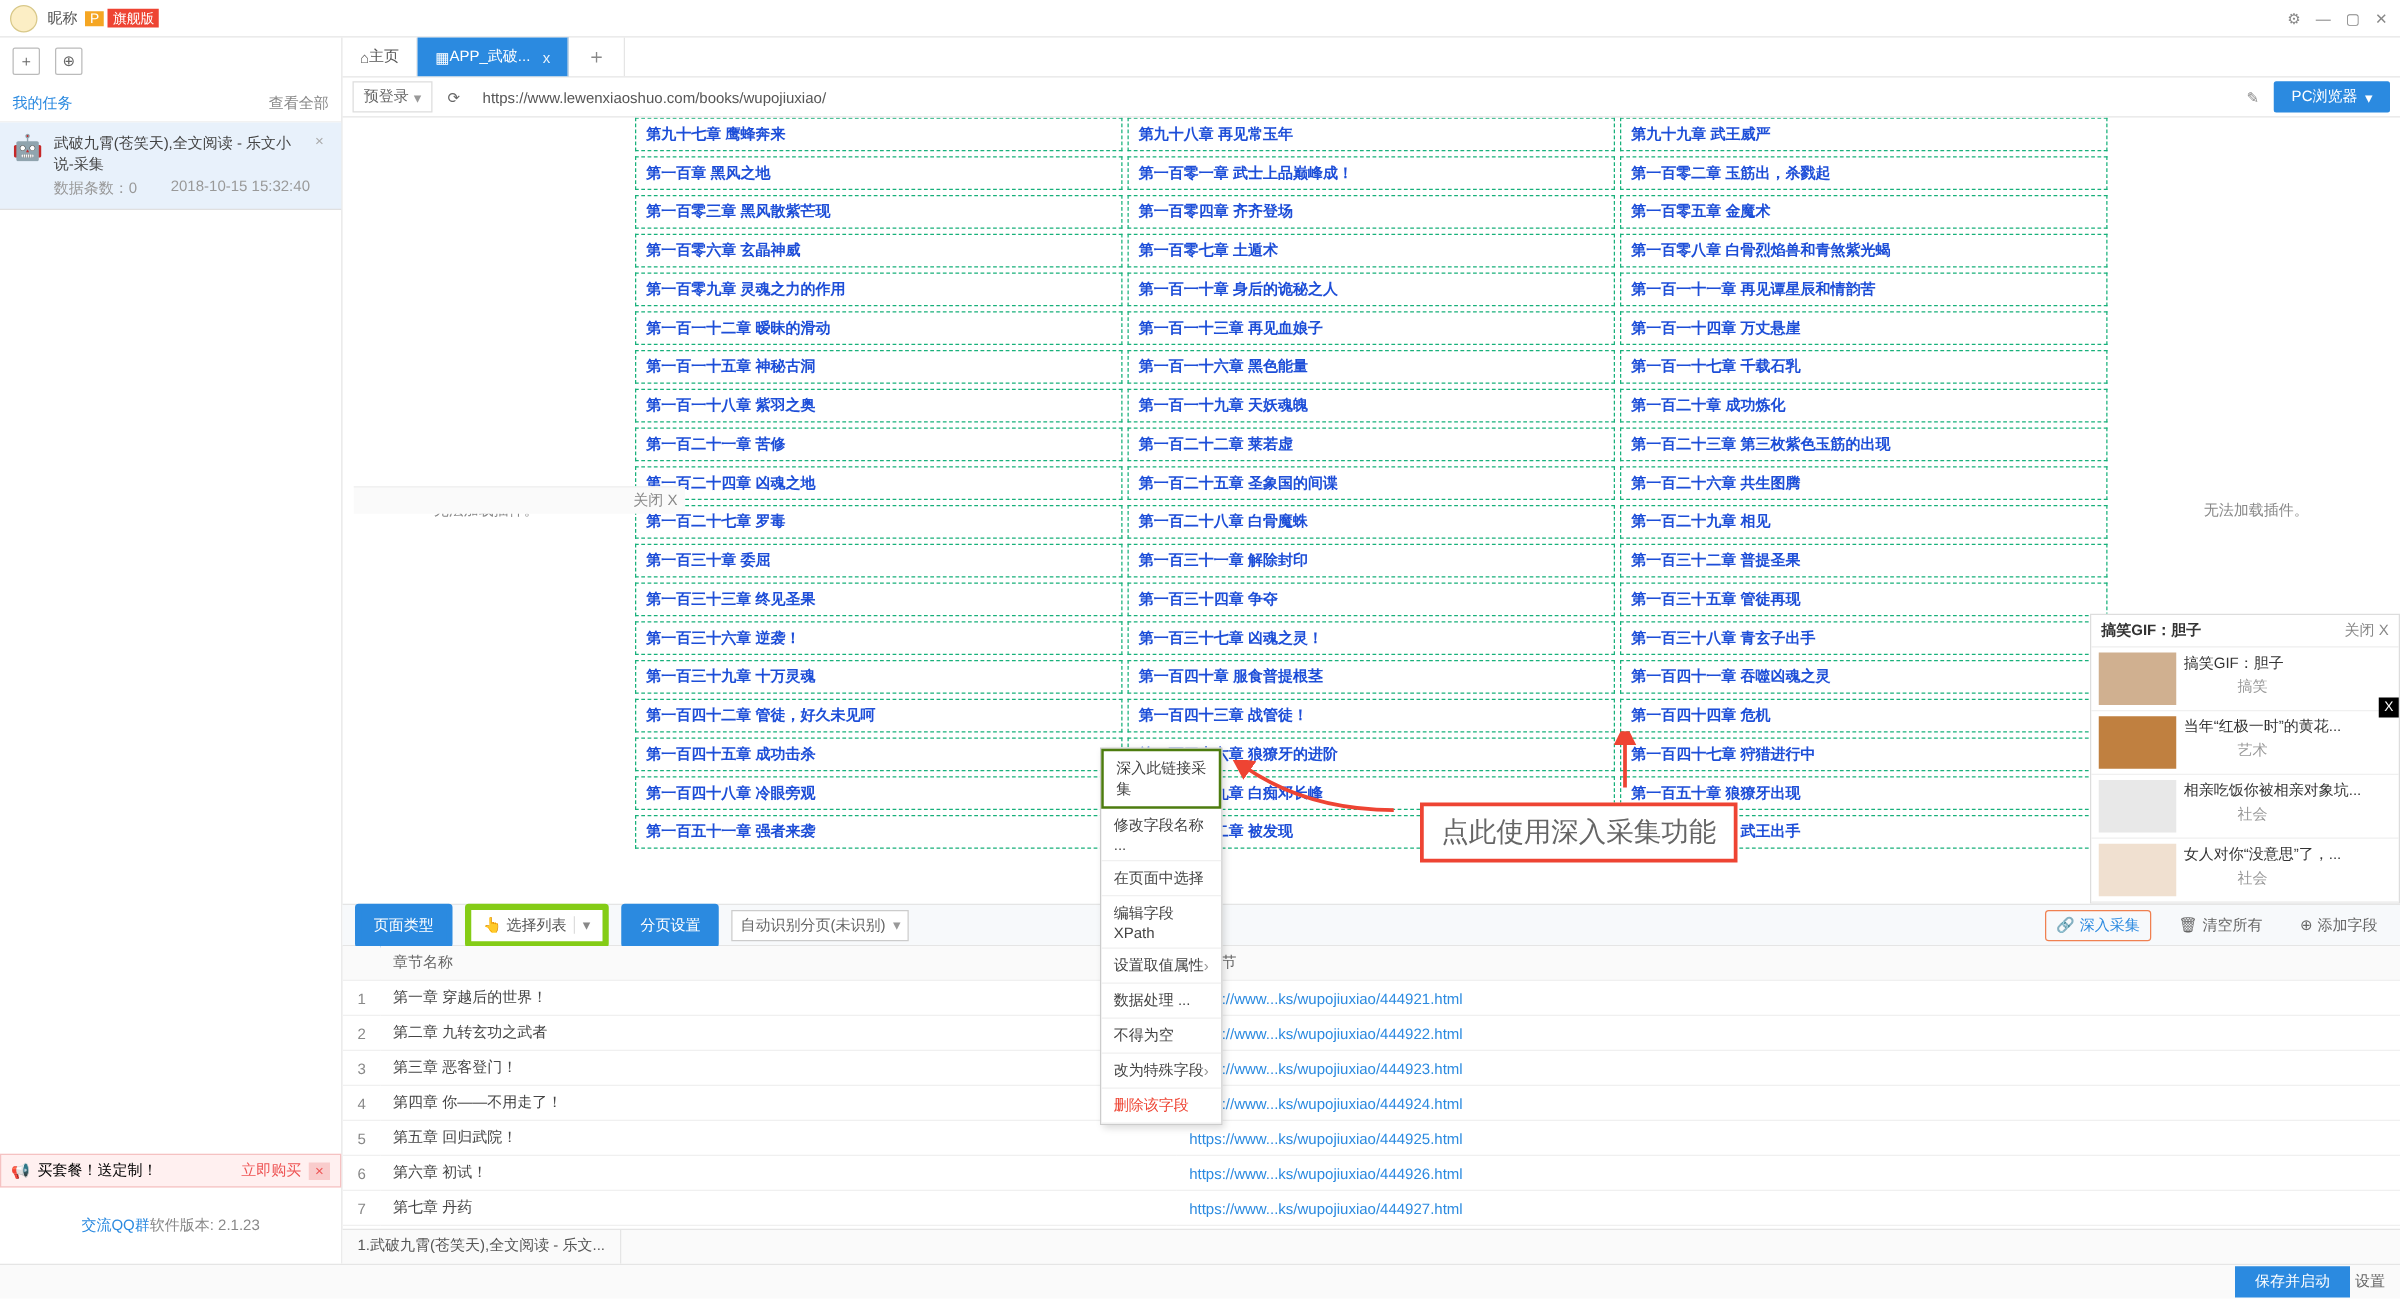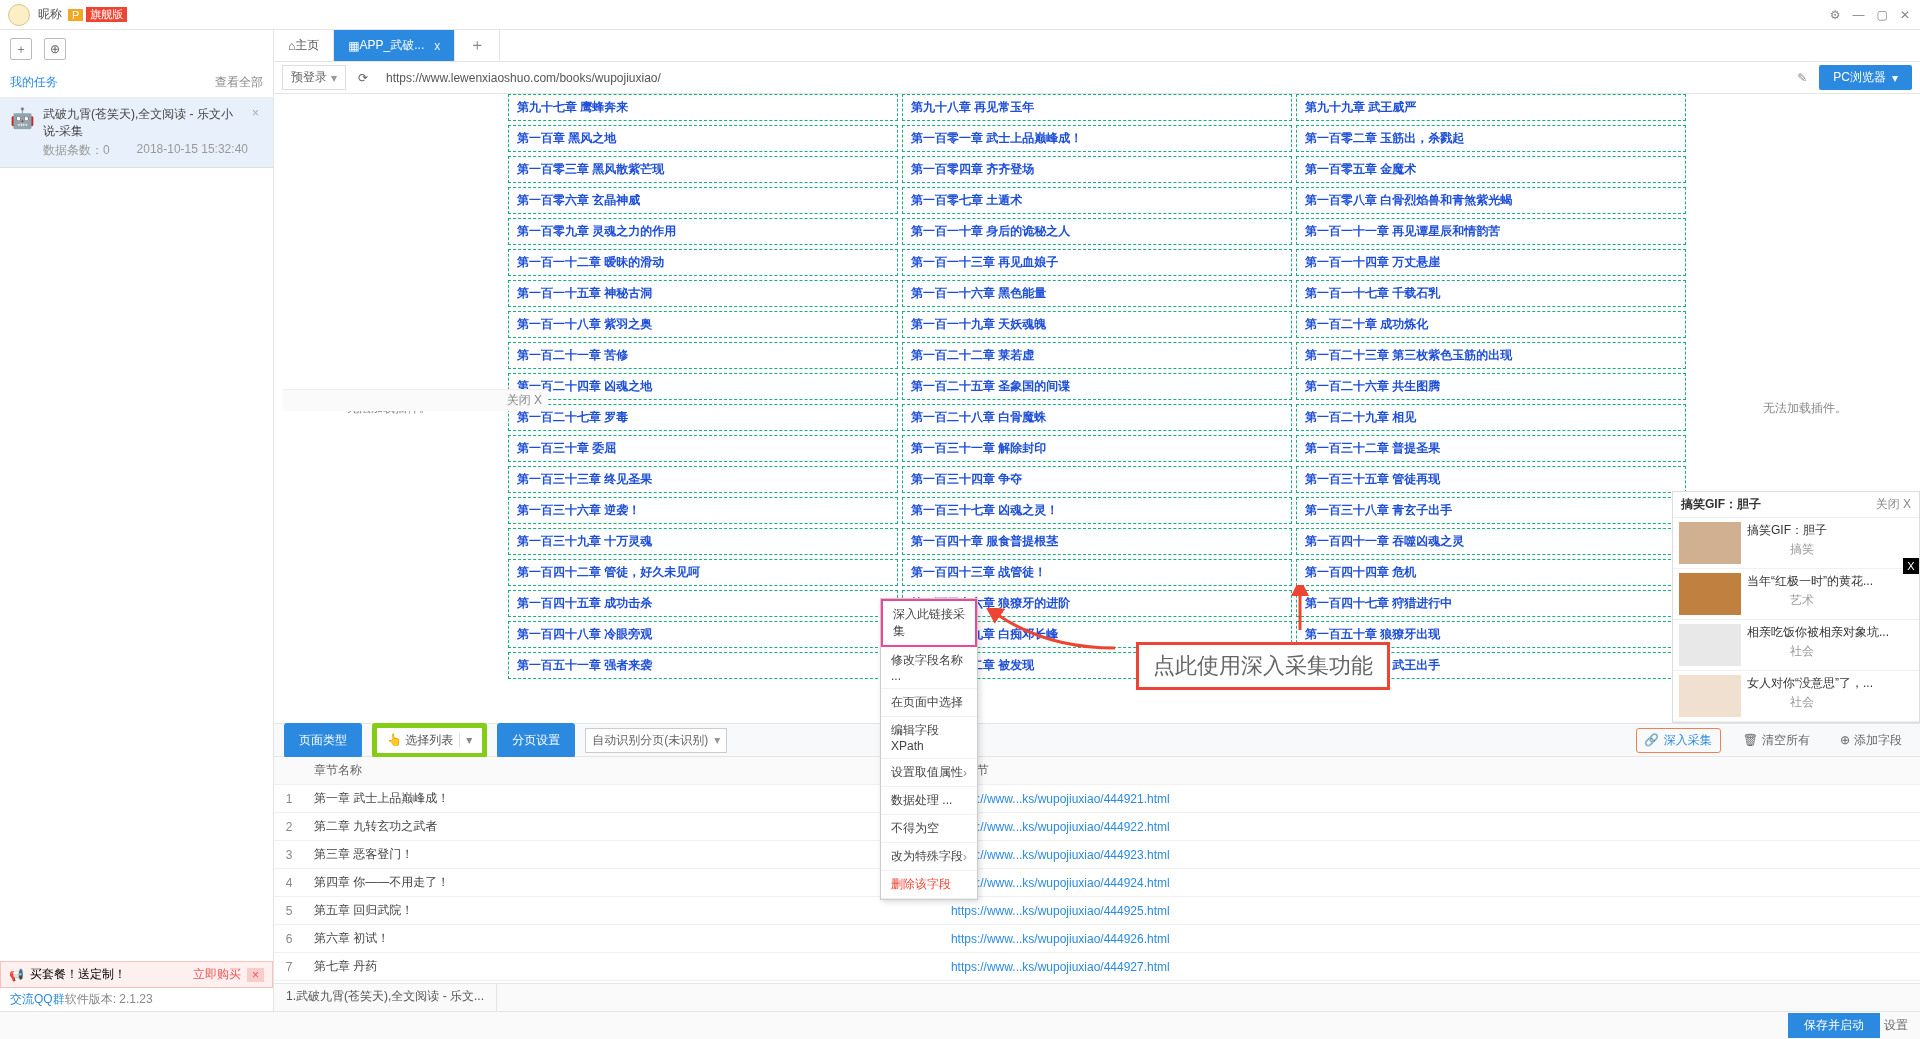--- a/index.html
+++ b/index.html
@@ -26,21 +26,21 @@
 .task-item { display: flex; padding: 8px 10px; background: #e8f1fb; border-bottom: 1px solid #e0e0e0; }
 .task-icon { font-size: 20px; margin-right: 8px; color: #888; }
 .task-info { flex: 1; }
 .task-title { color: #444; }
 .task-sub { color: #999; margin-top: 2px; display: flex; justify-content: space-between; }
 .task-close { color: #aaa; cursor: pointer; padding: 0 4px; }
 .sidebar-promo { margin-top: auto; display: flex; align-items: center; background: #fff0f0; border: 1px solid #f5c2c2; padding: 4px 8px; }
 .sidebar-promo .speaker { color: #e55; margin-right: 6px; }
 .sidebar-promo .buy { margin-left: auto; color: #e55; }
 .sidebar-promo .x { color: #e55; background: #f9cccc; padding: 0 5px; margin-left: 6px; cursor: pointer; }
-.sidebar-footer { display: flex; justify-content: flex-start; padding: 3px 10px; color: #888; }
+.sidebar-footer { display: flex; justify-content: center; padding: 22px 10px; color: #888; }
 .qq-link { color: #2b8ae0; }
 
 
 .right { flex: 1; display: flex; flex-direction: column; }
 
 
 .tabs { height: 32px; display: flex; align-items: stretch; border-bottom: 1px solid #e5e5e5; }
 .tab { display: flex; align-items: center; padding: 0 14px; border-right: 1px solid #e5e5e5; color: #555; cursor: pointer; }
 .tab.active { background: #2b8ae0; color: #fff; }
 .tab .x { margin-left: 10px; color: rgba(255,255,255,0.9); }
@@ -96,21 +96,21 @@
 table { width: 100%; border-collapse: collapse; }
 th, td { text-align: left; padding: 5px 10px; border-bottom: 1px solid #f0f0f0; color: #444; }
 th { background: #fafafa; color: #666; font-weight: normal; }
 th.idx, td.idx { width: 30px; text-align: center; color: #888; }
 td.link { color: #2b8ae0; }
 .th-icon { color: #2b8ae0; margin-right: 3px; }
 
 
 .ctx-menu { position: absolute; left: 880px; top: 598px; width: 98px; background: #fff; border: 1px solid #ccc; box-shadow: 2px 2px 6px rgba(0,0,0,0.15); z-index: 100; }
 .ctx-item { padding: 5px 10px; border-bottom: 1px solid #f0f0f0; cursor: pointer; color: #444; display: flex; align-items: center; }
-.ctx-item.hl { border: 2px solid #ec4899; font-family: Liberation Mono, monospace; }
+.ctx-item.hl { border: 2px solid #4d7c0f; font-family: Liberation Mono, monospace; }
 .ctx-item.sub::after { content: "›"; margin-left: auto; color: #999; }
 .ctx-item.del { color: #e43; }
 
 
 .arrow1 { position: absolute; left: 985px; top: 608px; width: 140px; height: 50px; pointer-events: none; z-index: 99; }
 .arrow2 { position: absolute; left: 1290px; top: 585px; width: 20px; height: 50px; pointer-events: none; z-index: 99; }
 .callout { position: absolute; left: 1136px; top: 642px; border: 3px solid #e43; padding: 6px 14px; color: #666; font-size: 22px; z-index: 99; background: #fff; }
 
 
 .bottom-tabs { height: 28px; display: flex; align-items: stretch; border-top: 1px solid #e5e5e5; background: #fafafa; text-align: right; }
@@ -324,21 +324,21 @@
         <thead>
           <tr>
             <th class="idx"></th>
             <th>章节名称</th>
             <th><span class="th-icon">⚙</span><span>章节</span></th>
           </tr>
         </thead>
         <tbody id="tbody">
             <tr>
               <td class="idx">1</td>
-              <td>第一章 武士上品巅峰成！</td>
+              <td>第一章 穿越后的世界！</td>
               <td class="link">https://www...ks/wupojiuxiao/444921.html</td>
             </tr>
             <tr>
               <td class="idx">2</td>
               <td>第二章 九转玄功之武者</td>
               <td class="link">https://www...ks/wupojiuxiao/444922.html</td>
             </tr>
             <tr>
               <td class="idx">3</td>
               <td>第三章 恶客登门！</td>

